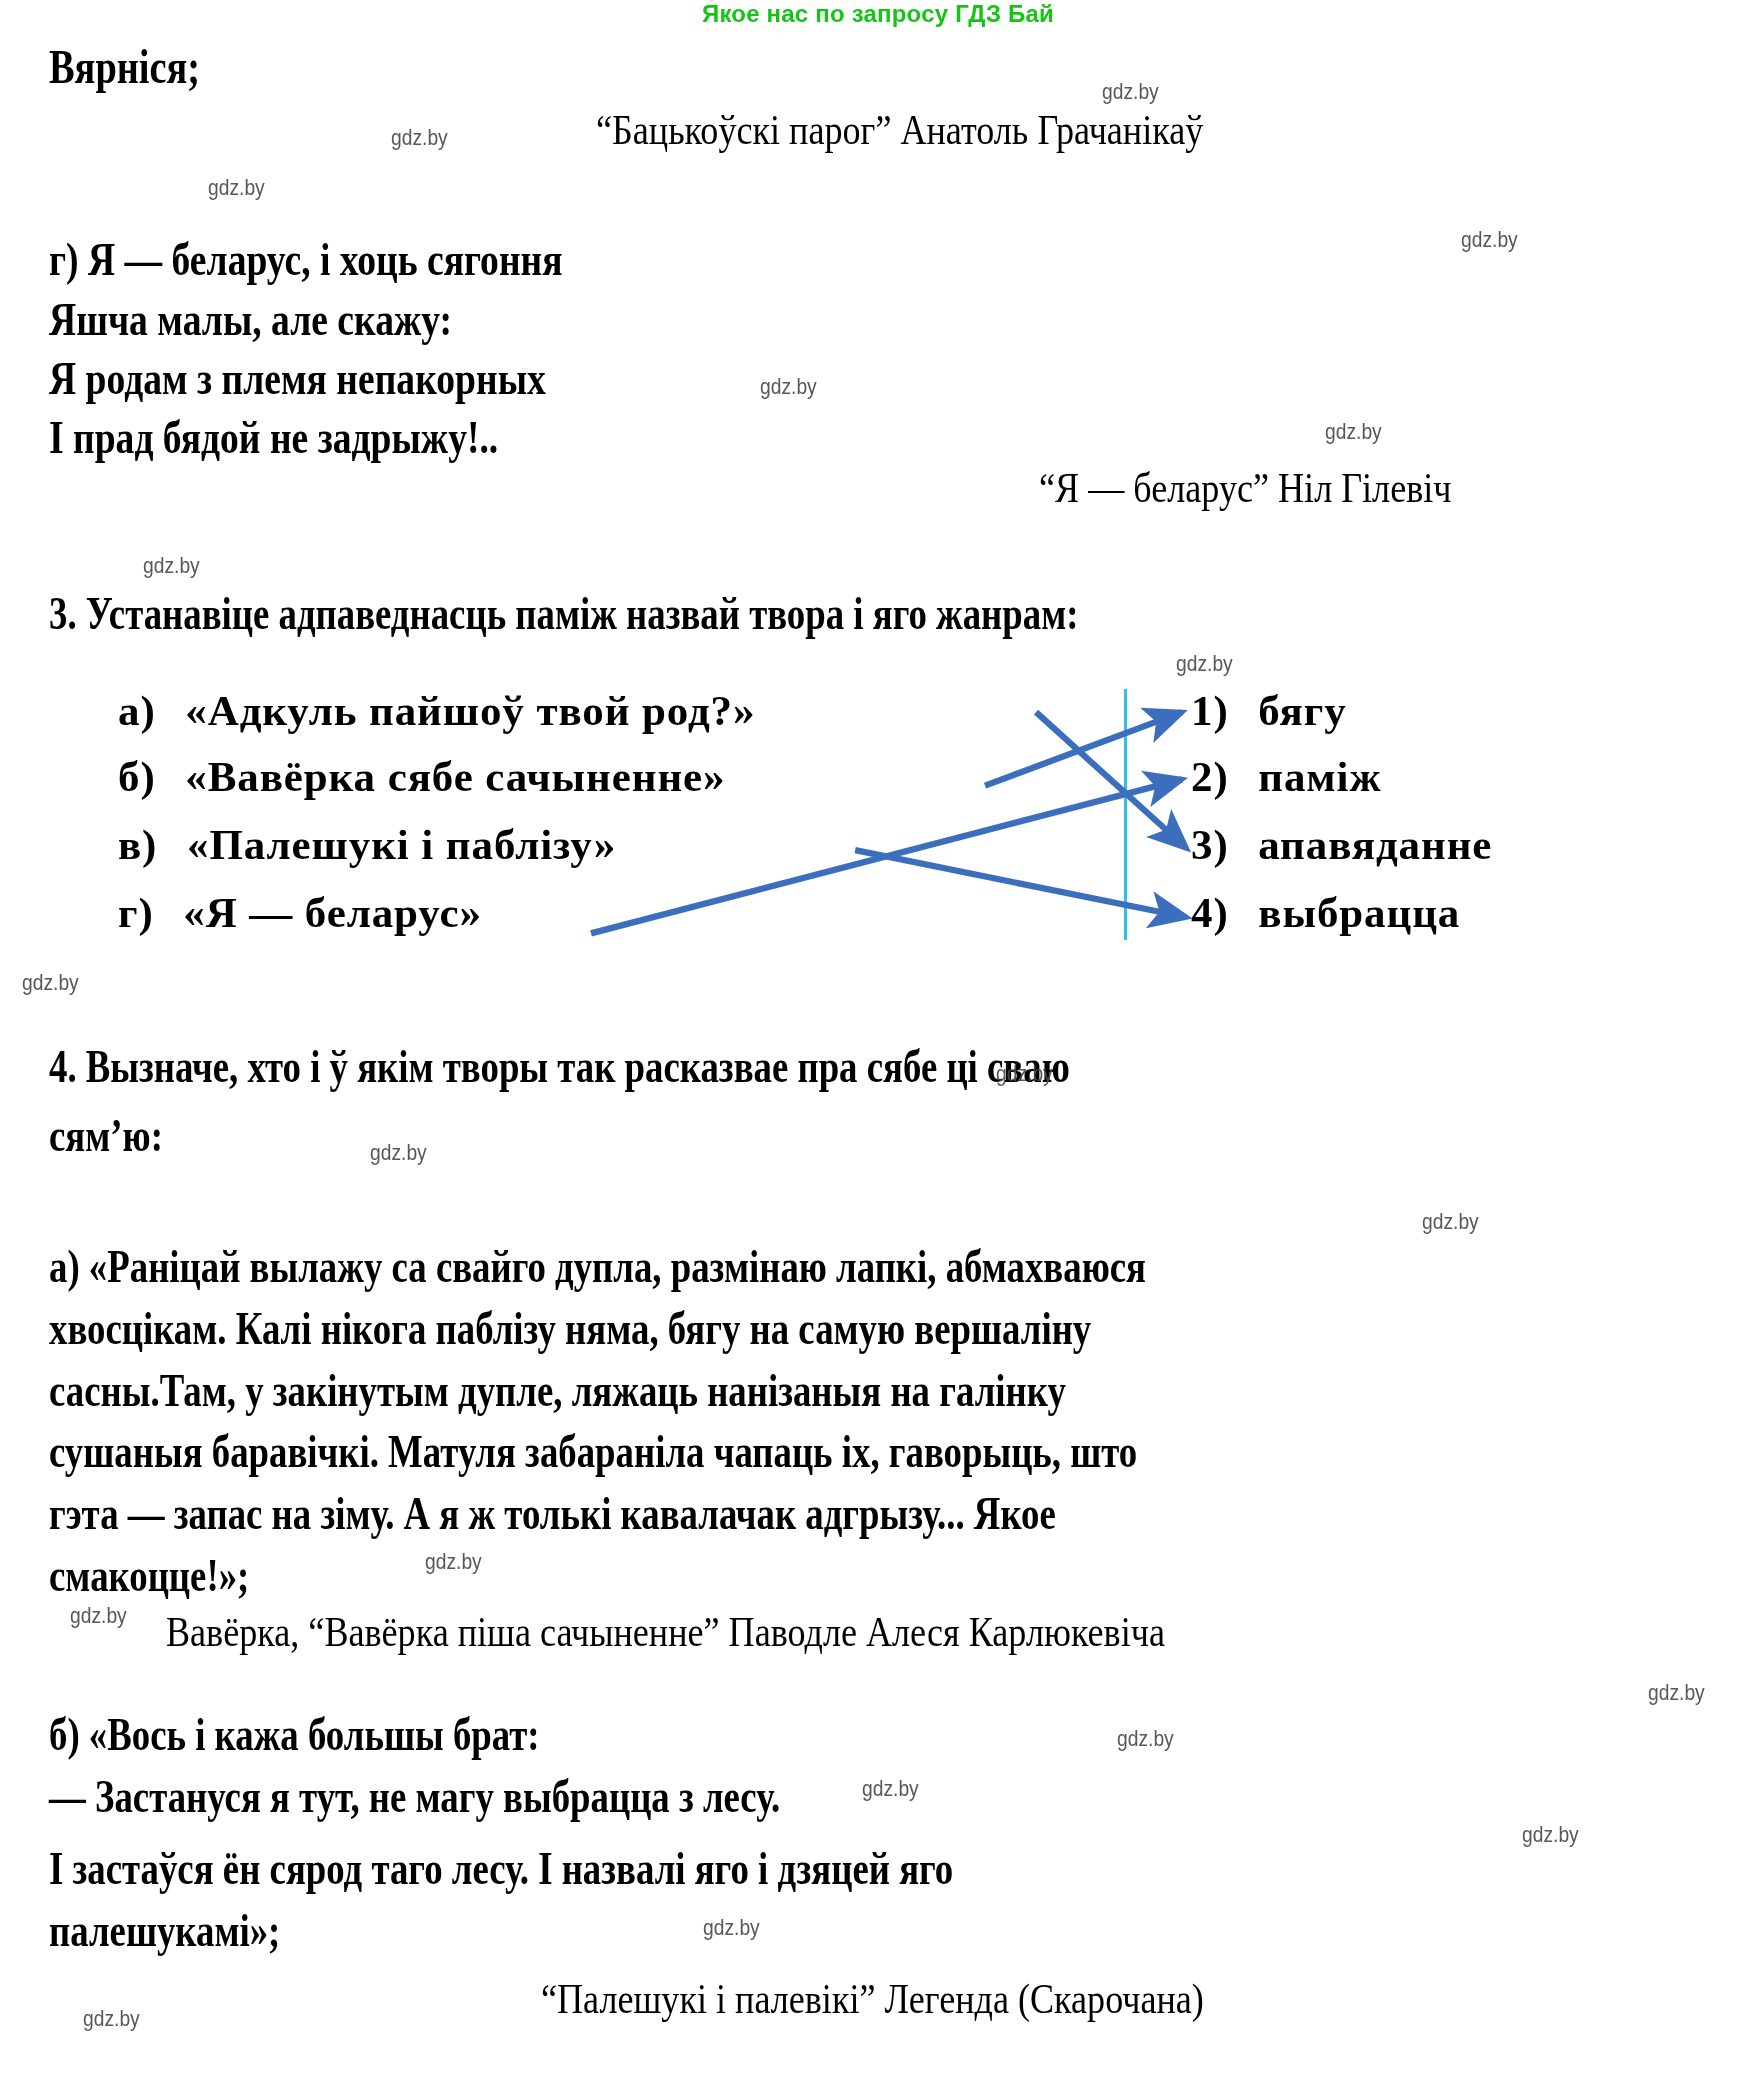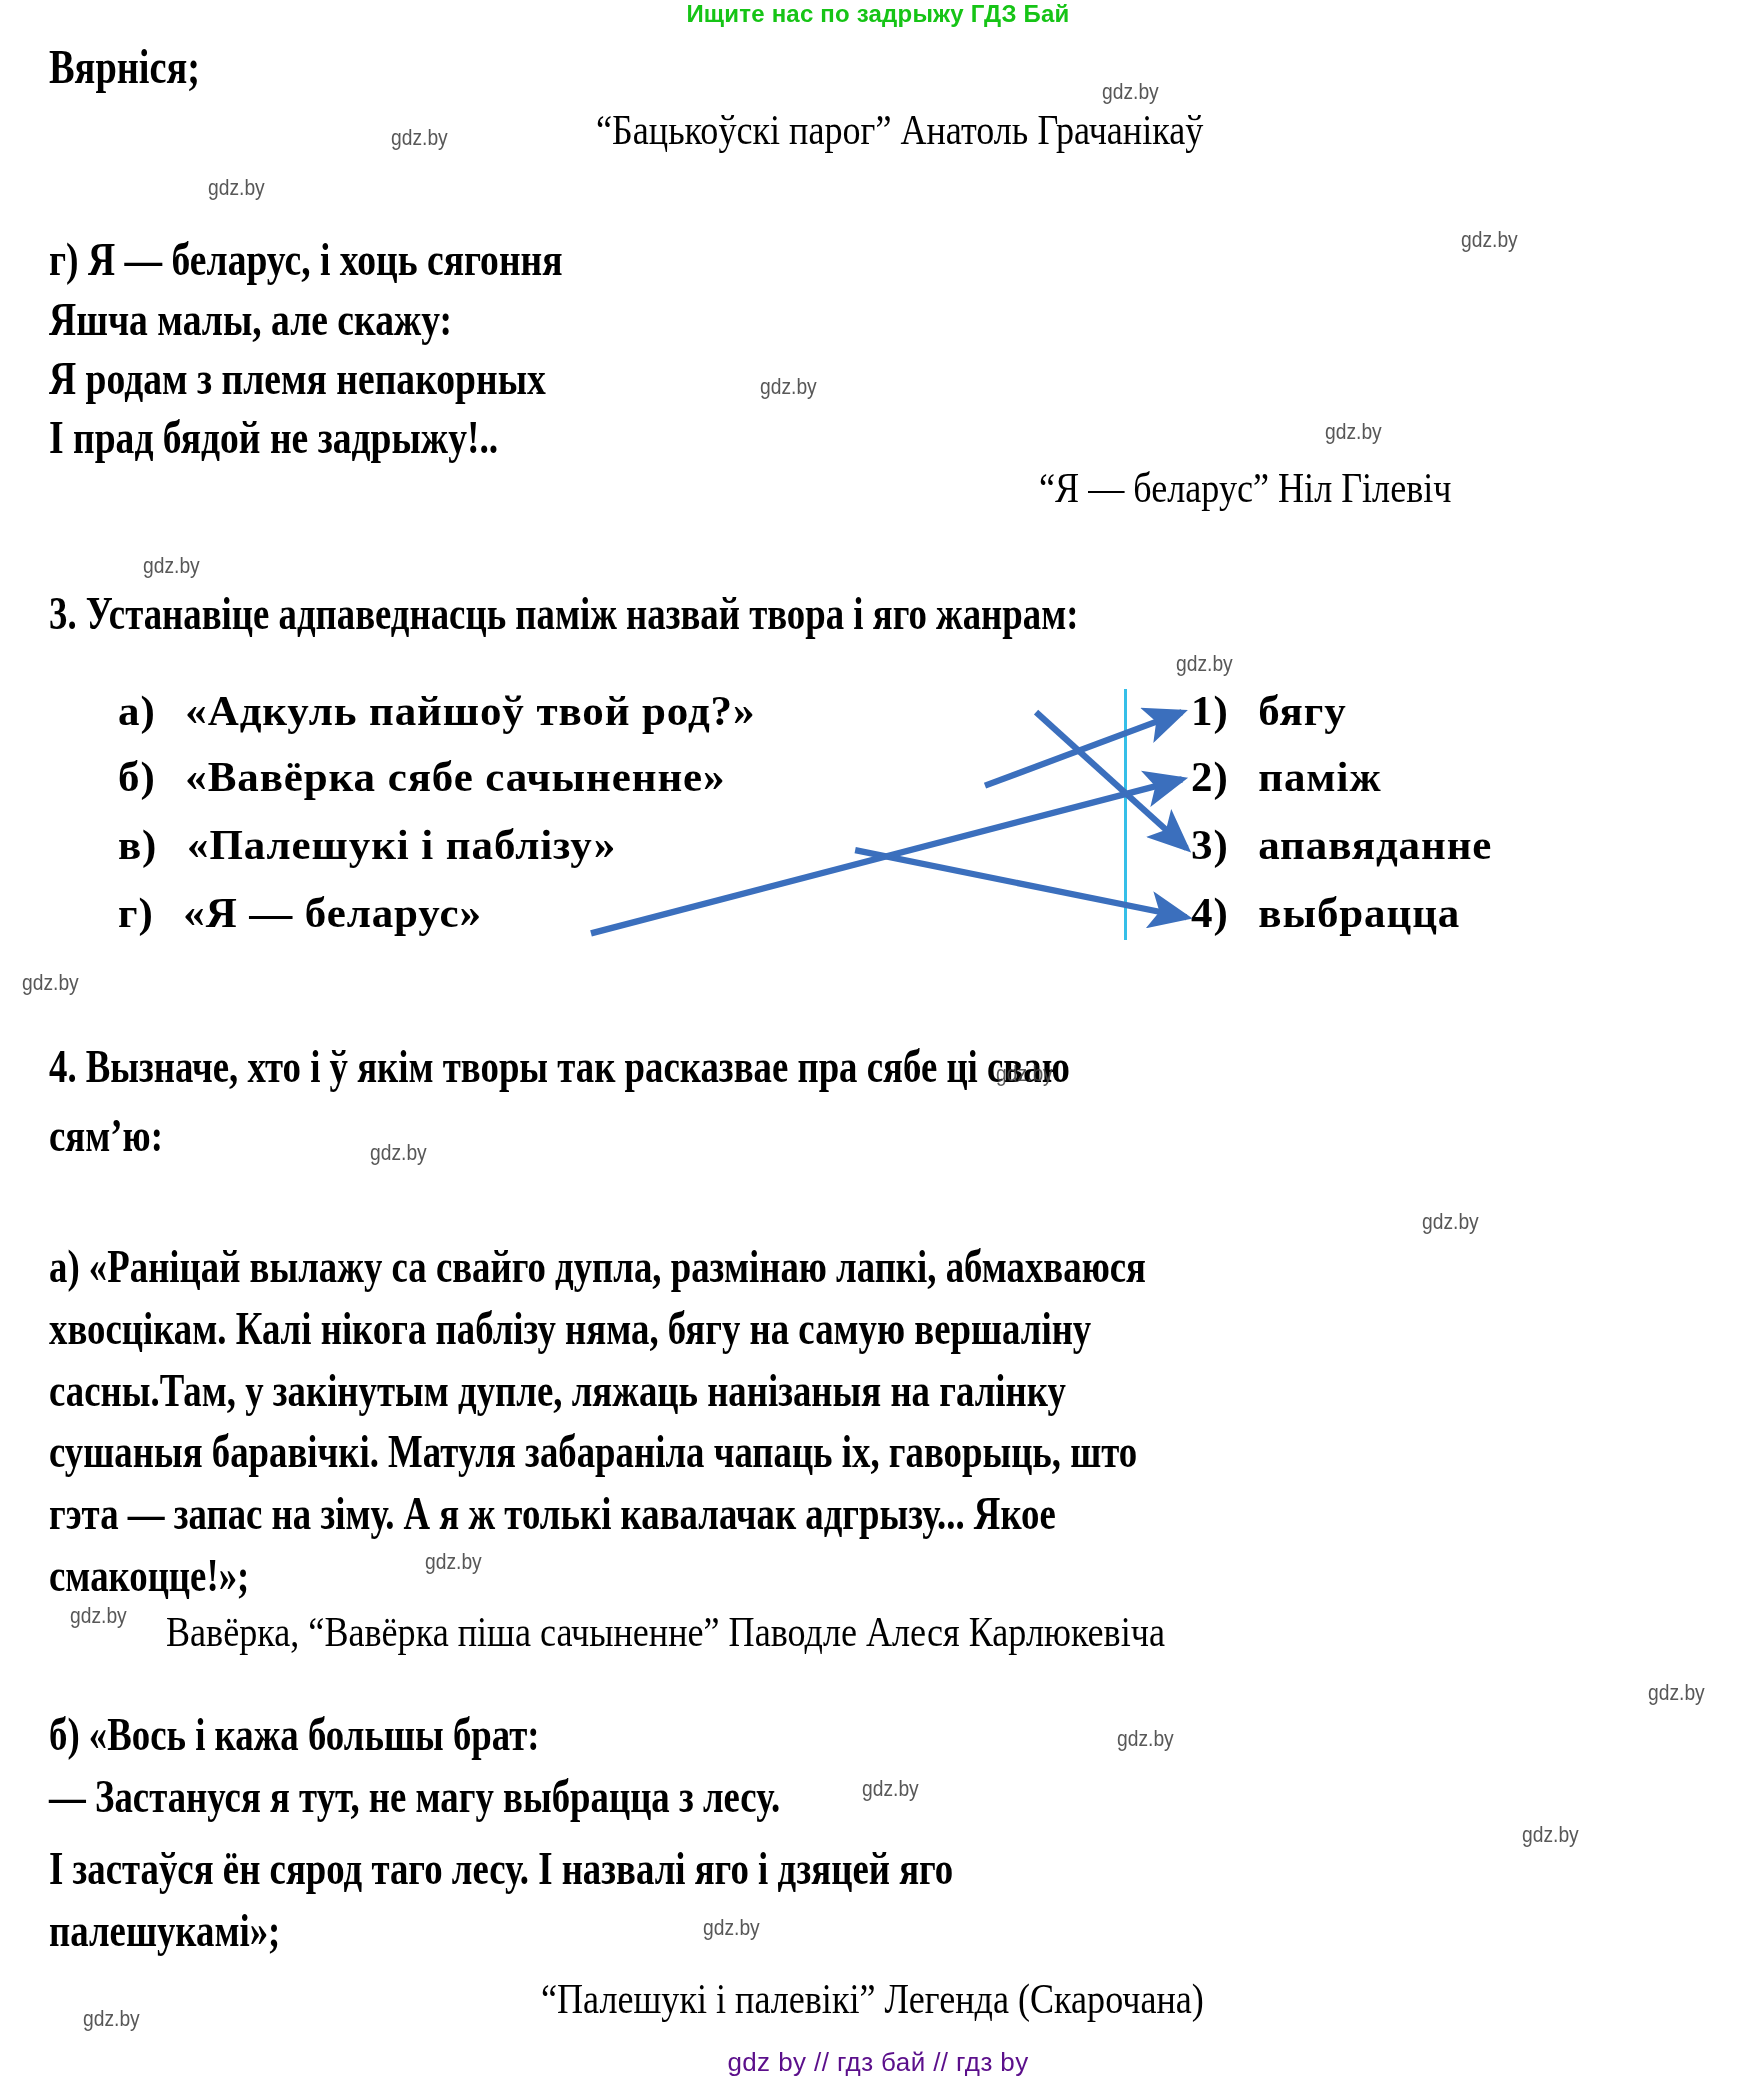--- a/index.html
+++ b/index.html
@@ -153,21 +153,21 @@
     width: 1756px;
     height: 296px;
     overflow: visible;
   }
 </style>
 </head>
 <body>
 
 <div id="page">
 
-  <div class="promo-header">Ищите нас по задрыжу ГДЗ Бай</div>
+  <div class="promo-header">Якое нас по запросу ГДЗ Бай</div>
 
   <div class="tx bold cond" style="left:49px; top:43px; font-size:48px;">Вярніся;</div>
 
   <div class="tx cond-reg" style="left:596px; top:108px; font-size:43px;">“Бацькоўскі парог” Анатоль Грачанікаў</div>
 
   <div class="tx bold cond" style="left:49px; top:236px; font-size:47px;">г) Я — беларус, і хоць сягоння</div>
   <div class="tx bold cond" style="left:49px; top:296px; font-size:47px;">Яшча малы, але скажу:</div>
   <div class="tx bold cond" style="left:49px; top:355px; font-size:47px;">Я родам з племя непакорных</div>
   <div class="tx bold cond" style="left:49px; top:414px; font-size:47px;">І прад бядой не задрыжу!..</div>
 
@@ -295,16 +295,15 @@
       <div class="wm" style="left: 425px; top: 1549px; font-size: 22.4px;">gdz.by</div>
       <div class="wm" style="left: 70px; top: 1603px; font-size: 22.4px;">gdz.by</div>
       <div class="wm" style="left: 1648px; top: 1680px; font-size: 22.4px;">gdz.by</div>
       <div class="wm" style="left: 1117px; top: 1726px; font-size: 22.4px;">gdz.by</div>
       <div class="wm" style="left: 862px; top: 1776px; font-size: 22.4px;">gdz.by</div>
       <div class="wm" style="left: 1522px; top: 1822px; font-size: 22.4px;">gdz.by</div>
       <div class="wm" style="left: 703px; top: 1915px; font-size: 22.4px;">gdz.by</div>
       <div class="wm" style="left: 83px; top: 2006px; font-size: 22.4px;">gdz.by</div>
     </div>
 
-  <div class="promo-footer">gdz by  //  гдз бай  //  гдз by</div>
 
 </div>
 
 
 </body></html>

